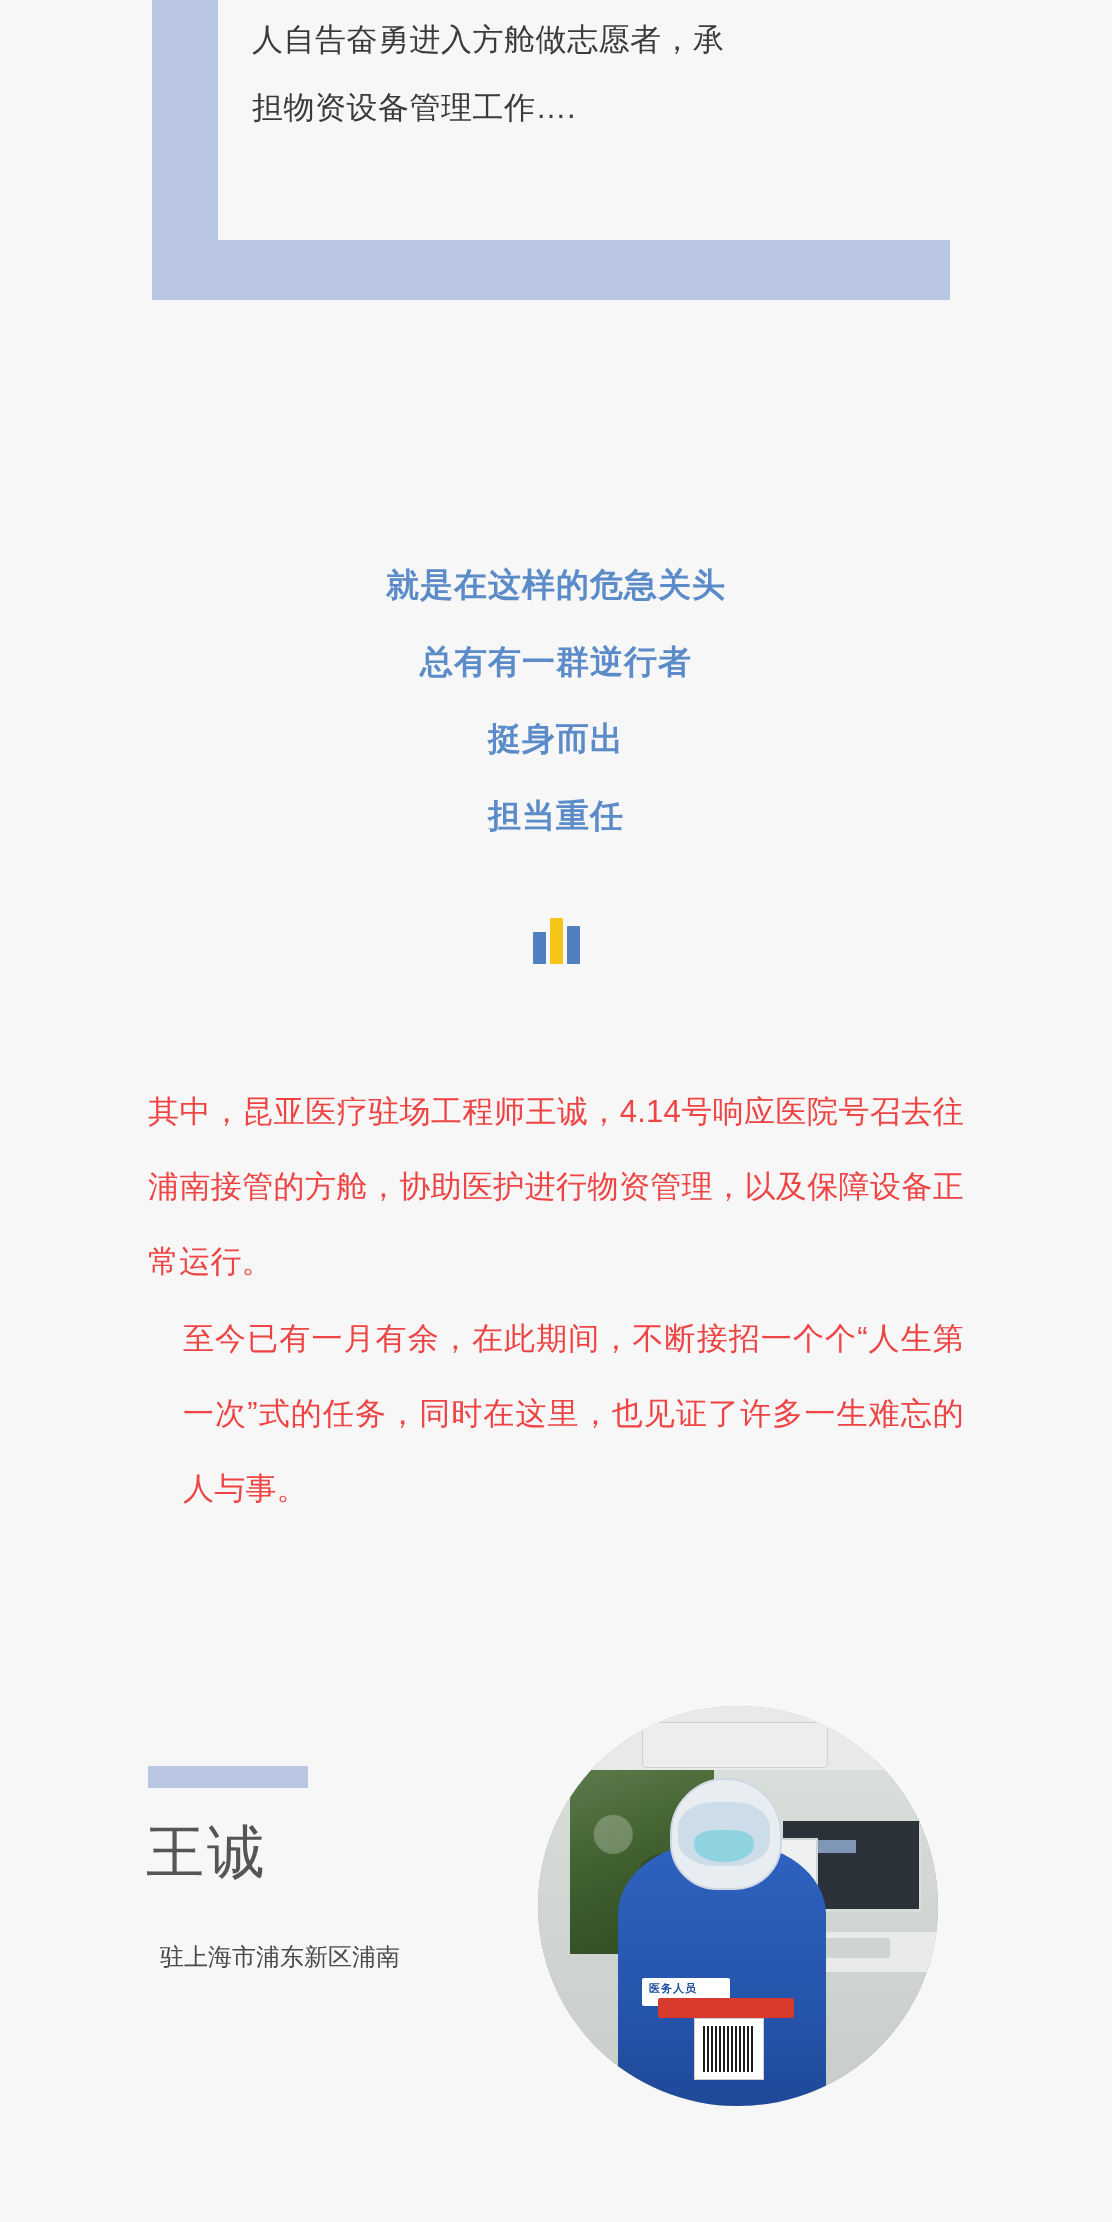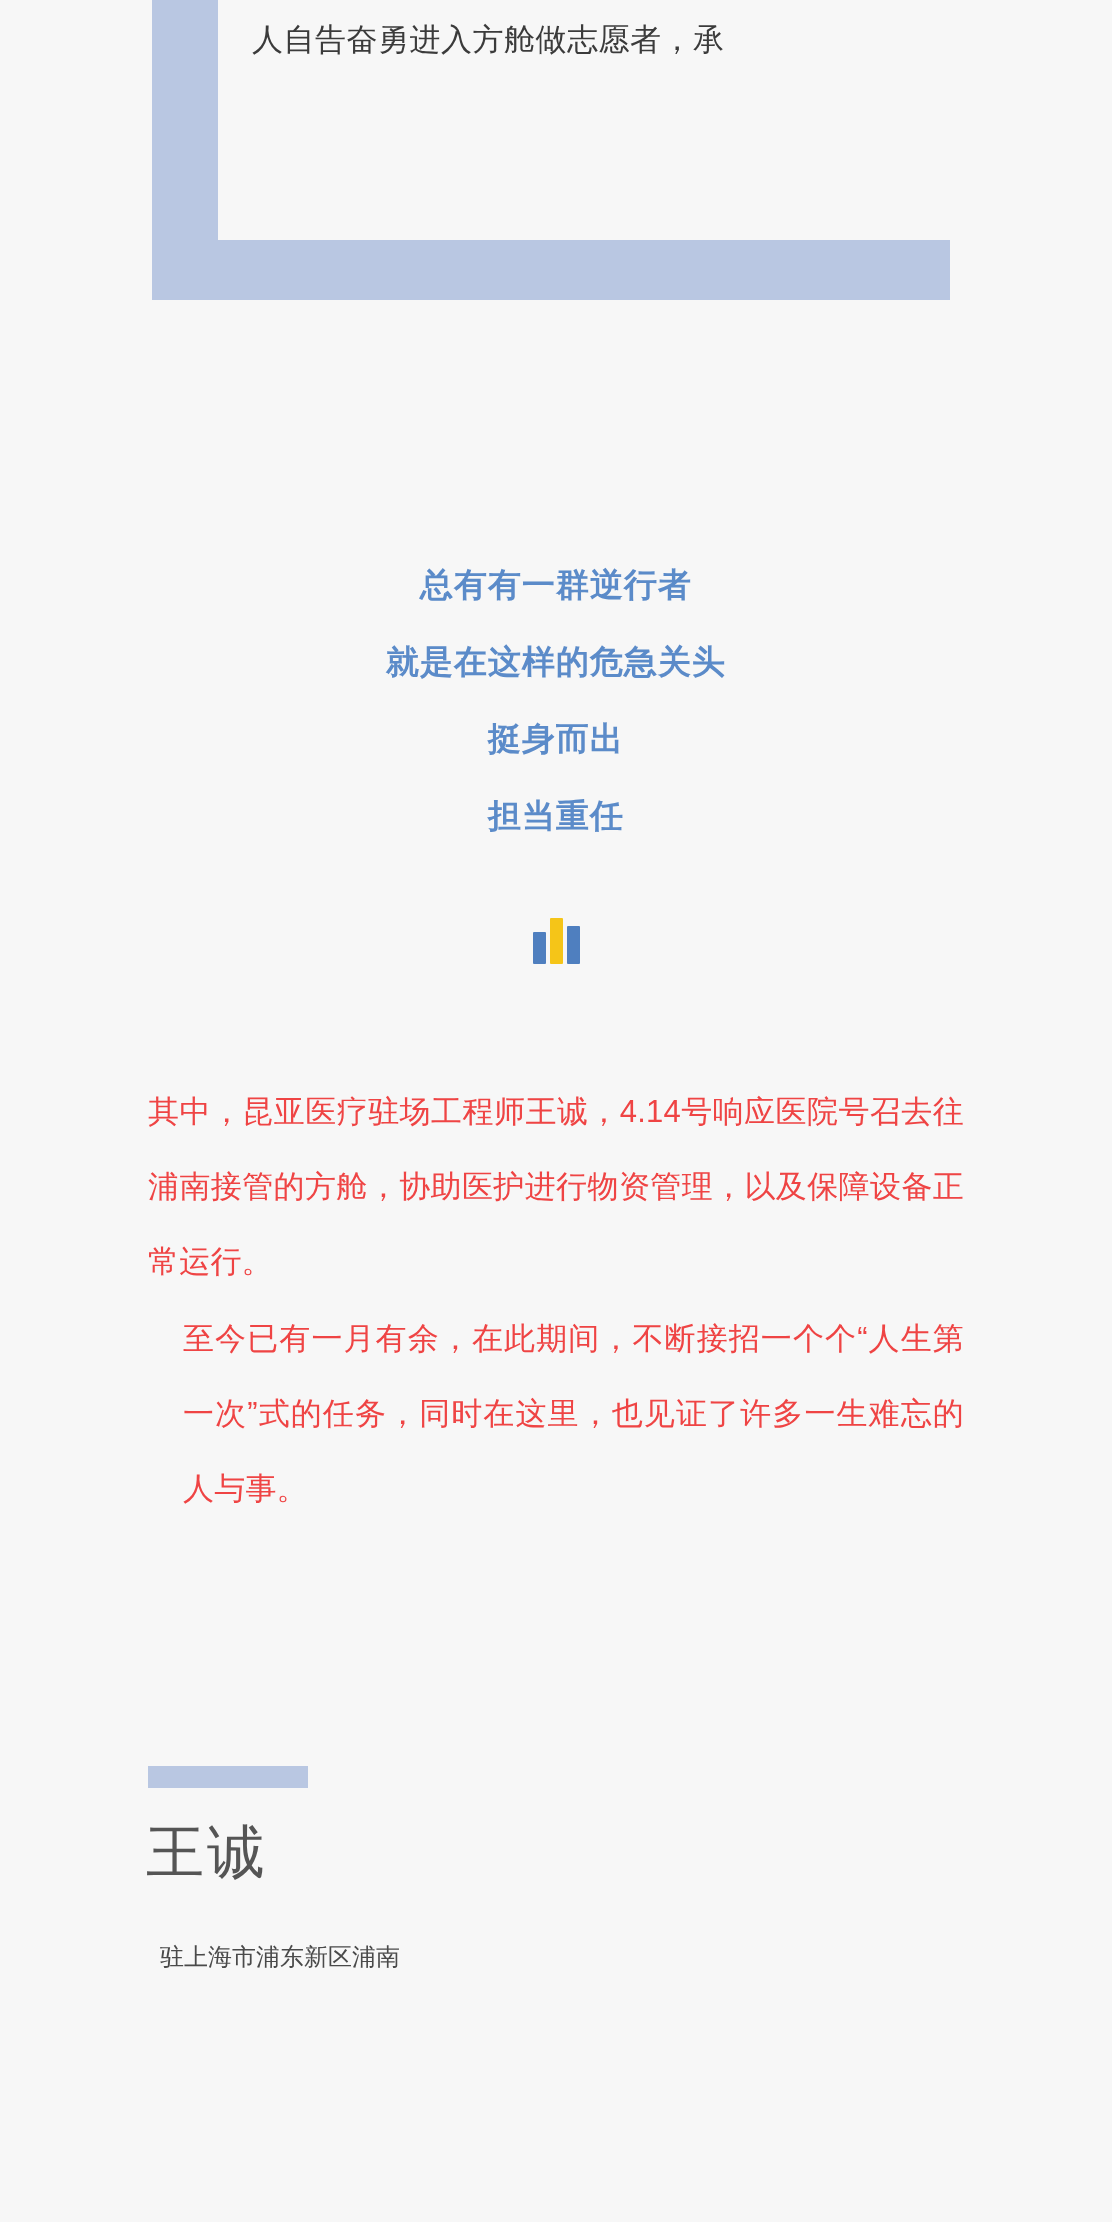--- a/index.html
+++ b/index.html
@@ -296,26 +296,27 @@
 </head>
 <body>
 
 <div class="page">
 
   <section class="quote-block">
     <div class="quote-bar-vertical"></div>
     <div class="quote-bar-horizontal"></div>
     <div class="quote-text">
       <span class="line">人自告奋勇进入方舱做志愿者，承</span>
+      <span class="line">担物资设备管理工作….</span>
     </div>
   </section>
 
   <section class="highlight">
+    <span class="hl-line">就是在这样的危急关头</span>
     <span class="hl-line">总有有一群逆行者</span>
-    <span class="hl-line">就是在这样的危急关头</span>
     <span class="hl-line">挺身而出</span>
     <span class="hl-line">担当重任</span>
   </section>
 
   <div class="bars-icon">
     <i class="b1"></i>
     <i class="b2"></i>
     <i class="b3"></i>
   </div>
 
@@ -324,15 +325,36 @@
     <p>至今已有一月有余，在此期间，不断接招一个个“人生第一次”式的任务，同时在这里，也见证了许多一生难忘的人与事。</p>
   </section>
 
   <section class="author">
     <div class="author-rule"></div>
     <div class="author-name">王诚</div>
     <div class="author-role">
       <div>驻上海市浦东新区浦南</div>
     </div>
 
+    <div class="author-photo">
+      <div class="ph">
+        <div class="bg-room"></div>
+        <div class="ceiling"></div>
+        <div class="ac-unit"></div>
+        <div class="window"></div>
+        <div class="monitor"></div>
+        <div class="monitor2"></div>
+        <div class="desk"></div>
+        <div class="keyboard"></div>
+        <div class="body-suit"></div>
+        <div class="hood"></div>
+        <div class="visor"></div>
+        <div class="mask"></div>
+        <div class="badge">
+          <span>医务人员</span>
+        </div>
+        <div class="qr-red"></div>
+        <div class="qr"></div>
+      </div>
+    </div>
   </section>
 
 </div>
 
 </body></html>

